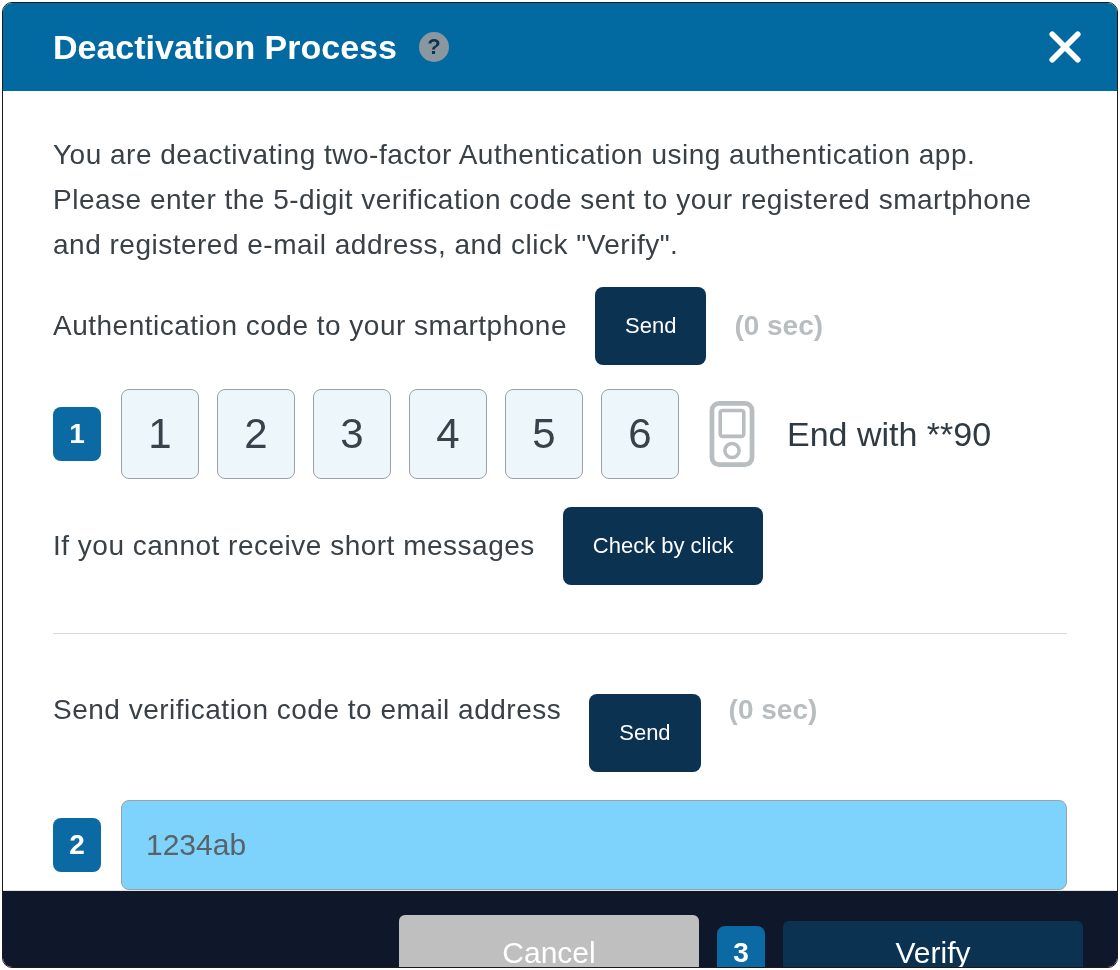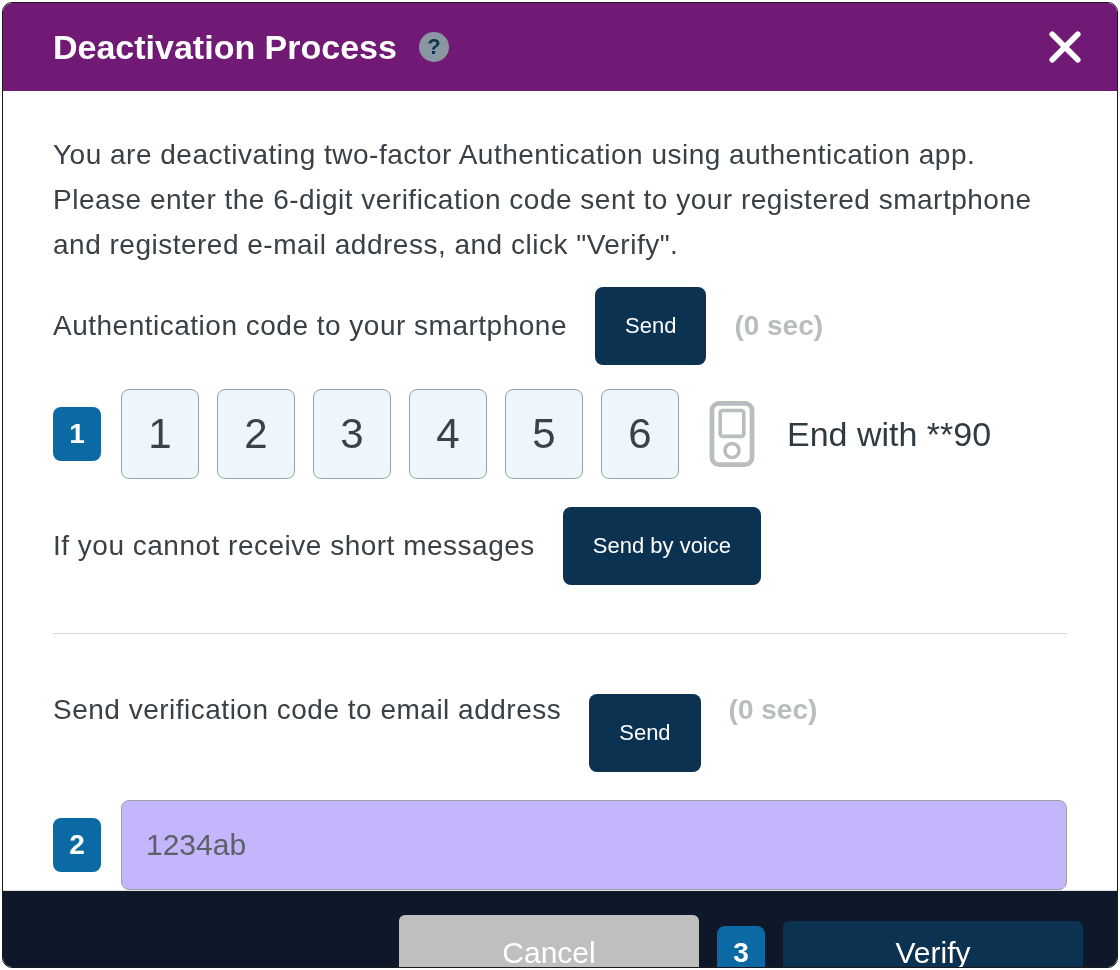--- a/index.html
+++ b/index.html
@@ -14,21 +14,21 @@
     height: 966px;
     margin: 2px;
     border: 1px solid #1a1a1a;
     border-radius: 10px;
     overflow: hidden;
     display: flex;
     flex-direction: column;
     background: #ffffff;
   }
   .modal-header {
-    background: #701a75;
+    background: #0369a1;
     color: #ffffff;
     display: flex;
     align-items: center;
     padding: 22px 30px 22px 50px;
   }
   .modal-title {
     font-size: 34px;
     font-weight: 700;
   }
   .help-badge {
@@ -159,21 +159,21 @@
     margin-top: 28px;
     display: flex;
     align-items: center;
     gap: 20px;
   }
   .email-input {
     flex: 1;
     height: 90px;
     border: 1px solid #9aa2a8;
     border-radius: 8px;
-    background: #c4b5fd;
+    background: #7dd3fc;
     font-size: 30px;
     color: #5a6268;
     padding: 0 24px;
     outline: none;
   }
 
   .modal-footer {
     background: #0f172a;
     border-top: 1px solid #e2e2e2;
     padding: 24px 34px;
@@ -215,21 +215,21 @@
     <div class="close-btn">
       <svg viewBox="0 0 24 24">
         <line x1="3" y1="3" x2="21" y2="21" stroke="#ffffff" stroke-width="4" stroke-linecap="round"></line>
         <line x1="21" y1="3" x2="3" y2="21" stroke="#ffffff" stroke-width="4" stroke-linecap="round"></line>
       </svg>
     </div>
   </div>
 
   <div class="modal-body">
 
-    <p class="intro">You are deactivating two-factor Authentication using authentication app. Please enter the 6-digit verification code sent to your registered smartphone and registered e-mail address, and click "Verify".</p>
+    <p class="intro">You are deactivating two-factor Authentication using authentication app. Please enter the 5-digit verification code sent to your registered smartphone and registered e-mail address, and click "Verify".</p>
 
     <div class="section-row">
       <div class="section-label">Authentication code to your smartphone</div>
       <button class="btn-dark">Send</button>
       <div class="timer">(0 sec)</div>
     </div>
 
     <div class="code-row">
       <div class="step-badge">1</div>
       <div class="digit-group">
@@ -243,21 +243,21 @@
       <svg class="phone-icon" viewBox="0 0 40 56">
         <rect x="3" y="2" width="34" height="52" rx="6" ry="6" fill="none" stroke="#b8bdc0" stroke-width="4"></rect>
         <rect x="10" y="8" width="20" height="22" rx="2" fill="none" stroke="#b8bdc0" stroke-width="3"></rect>
         <circle cx="20" cy="42" r="6" fill="none" stroke="#b8bdc0" stroke-width="3"></circle>
       </svg>
       <div class="end-with">End with **90</div>
     </div>
 
     <div class="voice-row">
       <div class="section-label">If you cannot receive short messages</div>
-      <button class="btn-dark">Send by voice</button>
+      <button class="btn-dark">Check by click</button>
     </div>
 
     <hr class="divider">
 
     <div class="email-row">
       <div class="section-label">Send verification code to email address</div>
       <button class="btn-dark">Send</button>
       <div class="timer">(0 sec)</div>
     </div>
 

